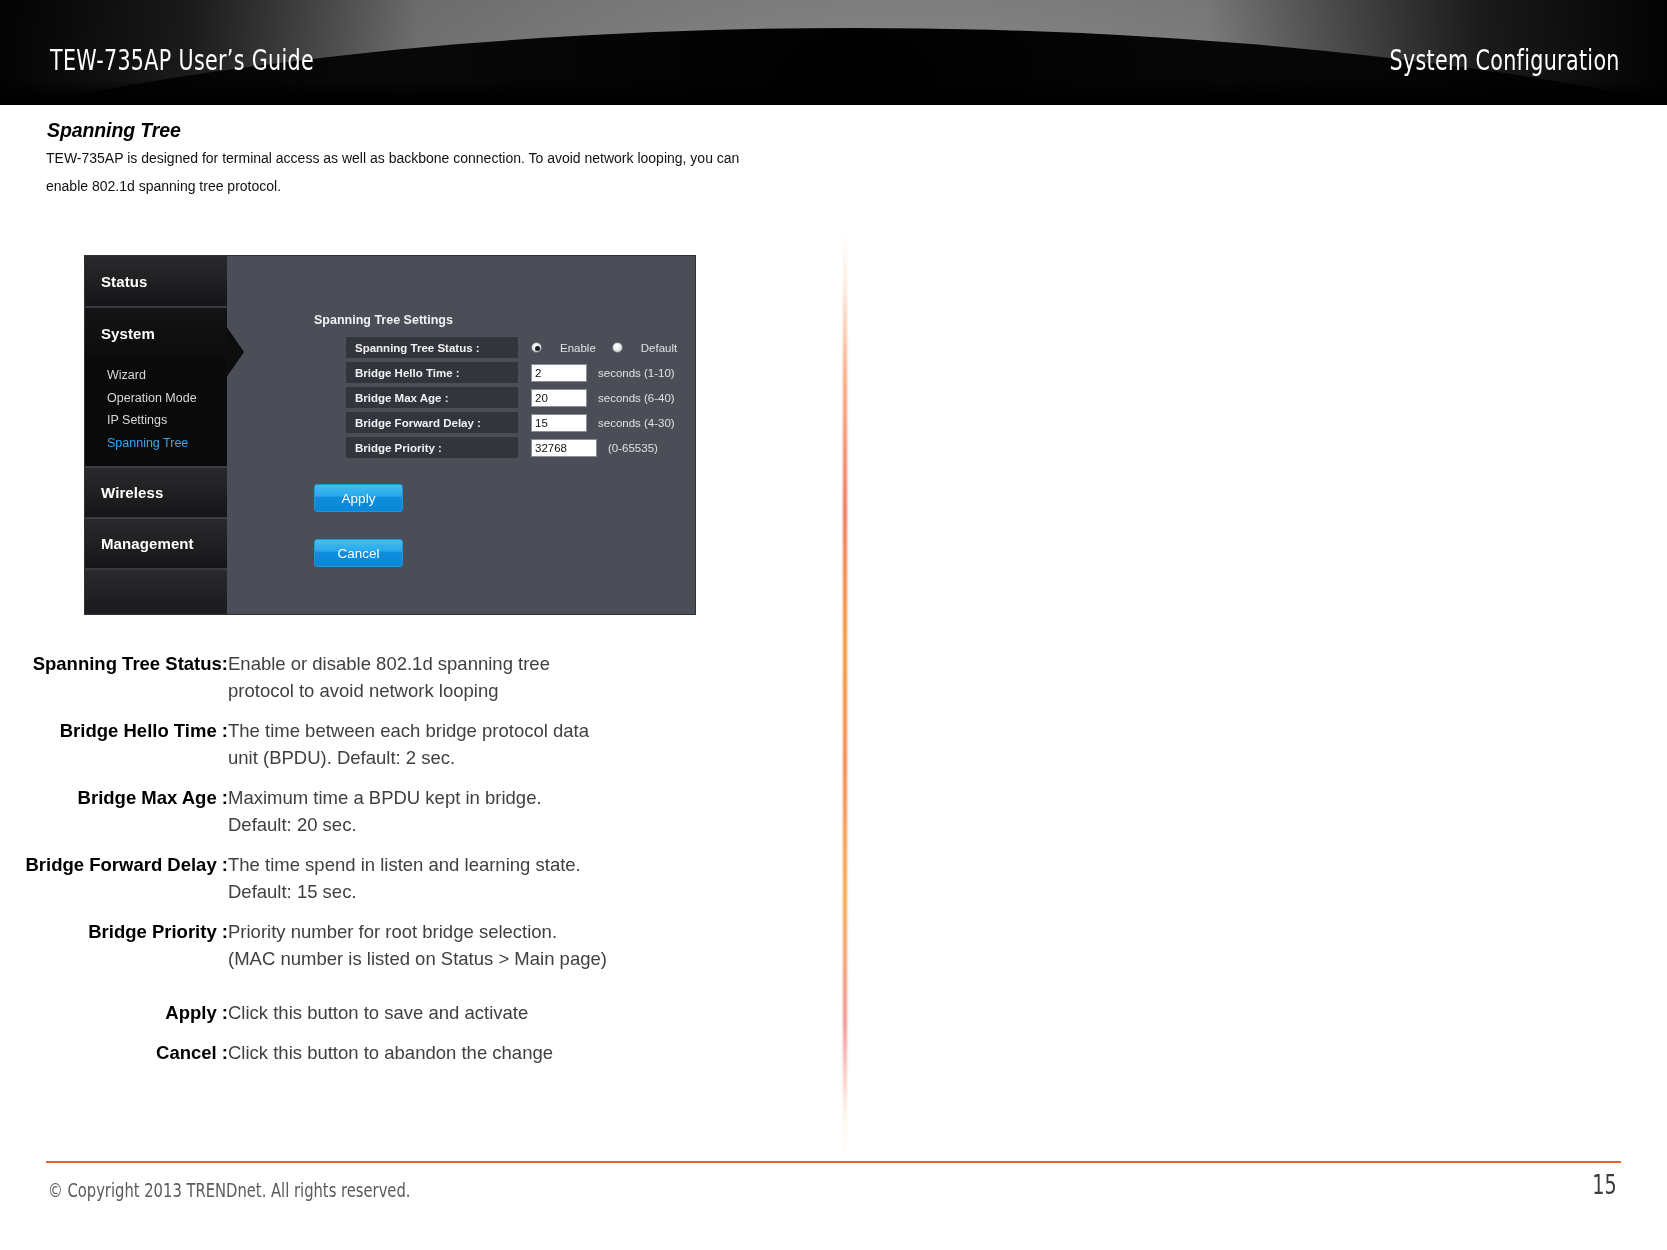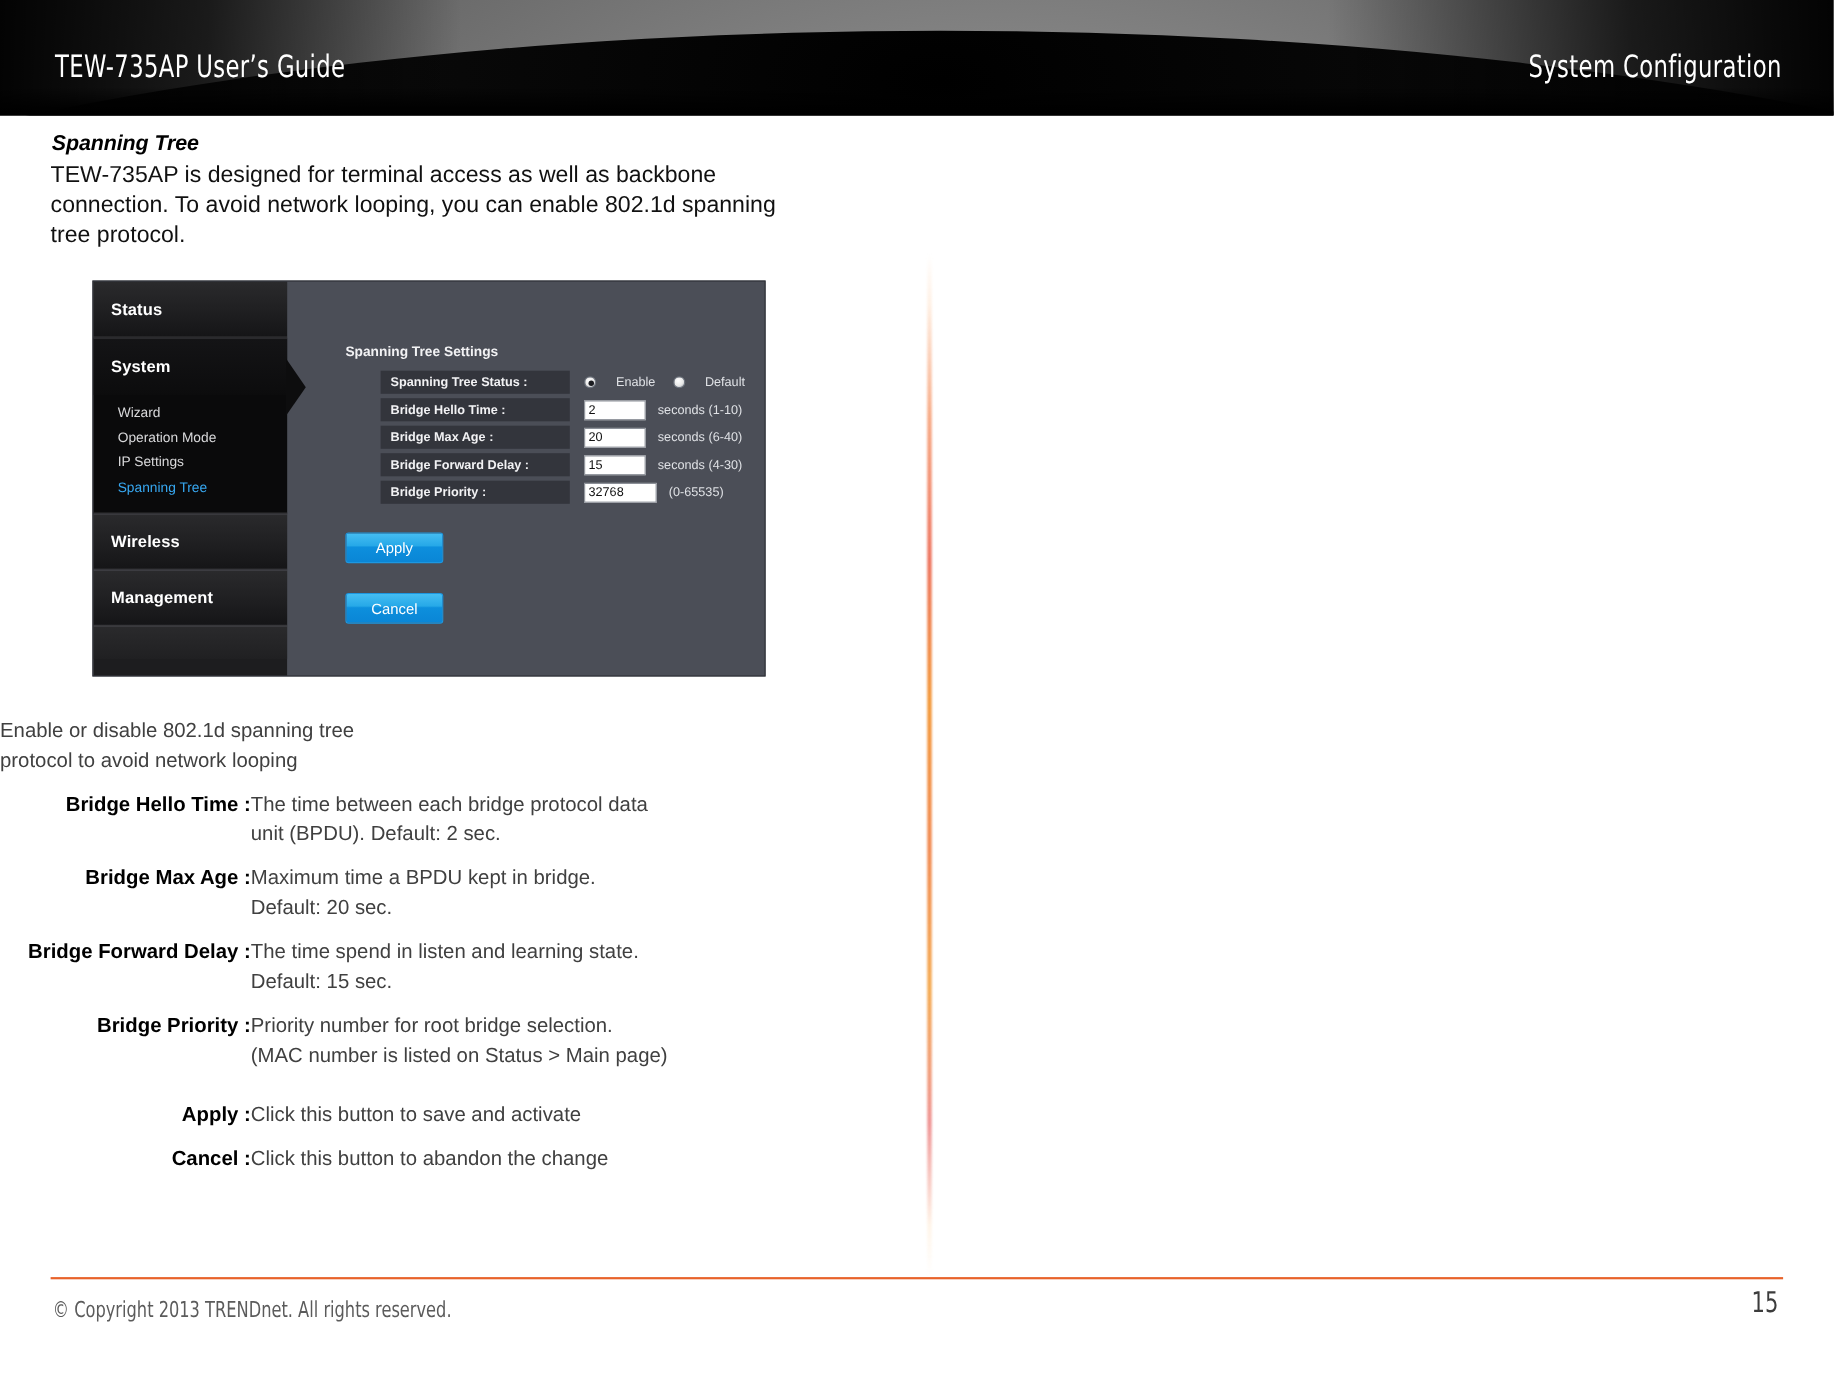--- a/index.html
+++ b/index.html
@@ -54,21 +54,21 @@
   
   .content { position: absolute; left: 0; top: 105px; width: 1667px; height: 1035px; }
 
   .sec-title {
     position: absolute; left: 47px; top: 14px;
     font-size: 19.5px; font-weight: bold; font-style: italic; color: #000;
     letter-spacing: -0.1px;
   }
   .intro {
     position: absolute; left: 46px; top: 40px; width: 700px;
-    font-size: 21px; line-height: 27.5px; color: #111;
+    font-size: 14px; line-height: 27.5px; color: #111;
   }
 
   
   .divider {
     position: absolute; left: 843px; top: 125px; width: 4px; height: 930px;
     background: linear-gradient(to bottom,
         rgba(255,255,255,0) 0%,
         rgba(255,214,180,0.35) 5%,
         rgba(244,140,90,0.75) 16%,
         rgba(236,107,85,0.95) 30%,
@@ -82,21 +82,21 @@
   }
 
   
   .ui-shot {
     position: absolute; left: 84px; top: 150px; width: 612px; height: 360px;
     background: #4b4e57;
     border: 1px solid #2f3137;
     overflow: hidden;
   }
   .ui-nav {
-    position: absolute; left: 0; top: 0; width: 176px; height: 360px;
+    position: absolute; left: 0; top: 0; width: 142px; height: 360px;
     background: #1d1d1f;
   }
   .nav-main {
     position: relative; height: 51px; display: flex; align-items: center;
     padding-left: 16px;
     background: linear-gradient(to bottom, #2a2a2c 0%, #202022 50%, #151517 100%);
     border-bottom: 1px solid #3a3a3e;
     border-top: 1px solid #404045;
     color: #ffffff; font-size: 15px; font-weight: bold;
     letter-spacing: 0.1px;
@@ -310,20 +310,21 @@
 
         <div class="btn-row">
           <div class="ui-btn">Apply</div>
           <div class="ui-btn">Cancel</div>
         </div>
       </div>
     </div>
 
     <div class="deflist">
       <div class="def-row">
+        <div class="def-term">Spanning Tree Status:</div>
         <div class="def-desc">Enable or disable 802.1d spanning tree protocol to avoid network looping</div>
       </div>
       <div class="def-row">
         <div class="def-term">Bridge Hello Time :</div>
         <div class="def-desc">The time between each bridge protocol data unit (BPDU). Default: 2 sec.</div>
       </div>
       <div class="def-row">
         <div class="def-term">Bridge Max Age :</div>
         <div class="def-desc">Maximum time a BPDU kept in bridge. Default: 20 sec.</div>
       </div>

